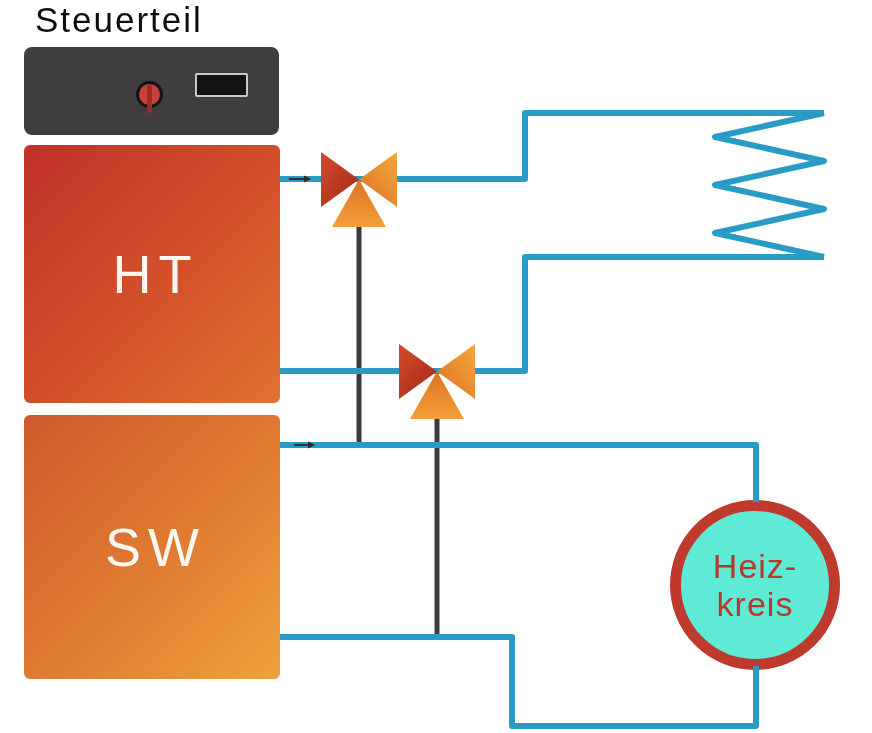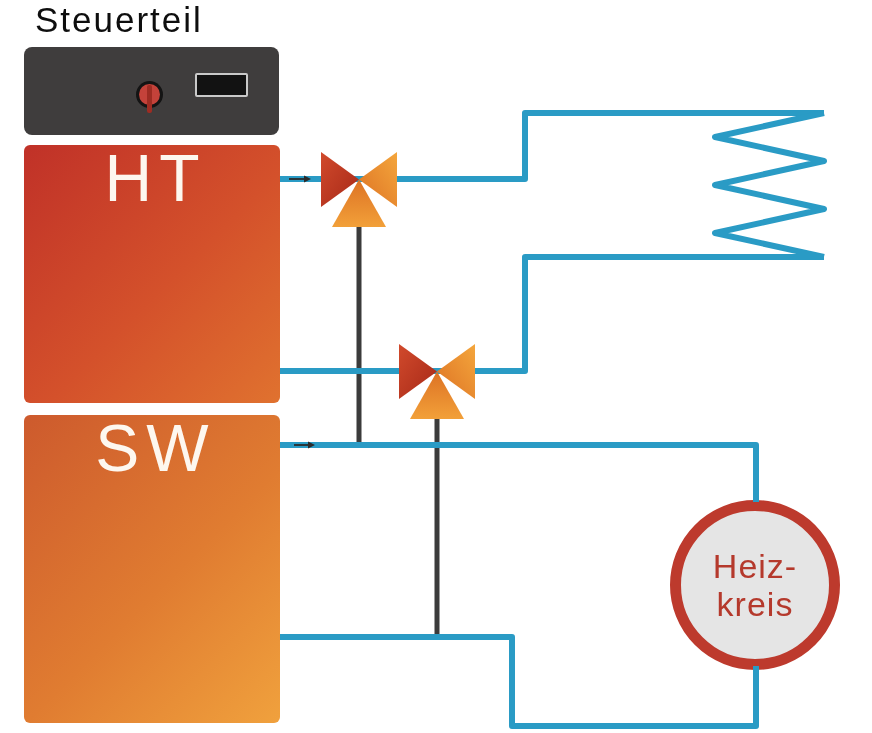--- a/index.html
+++ b/index.html
@@ -32,47 +32,47 @@
     left:11px;top:4px;width:5px;height:28px;border-radius:2px;
     background:#9e2c23;
   }
   #panel-display{
     left:171px;top:26px;width:49px;height:20px;
     background:#121212;border:2px solid #c9c9c9;border-radius:2px;
   }
   
   .tank{
     width:256px;border-radius:6px;
-    display:flex;justify-content:center;
-    color:#fdf7ef;font-weight:300;font-size:66px;letter-spacing:7px;
+    display:flex;align-items:center;justify-content:center;
+    color:#fdf7ef;font-weight:300;font-size:54px;letter-spacing:7px;
     line-height:1;text-indent:7px;
   }
   #tank-ht{
     left:17px;top:145px;height:258px;
     background:linear-gradient(135deg,#c03128 0%,#d4512b 55%,#e0722f 100%);
   }
   #tank-sw{
-    left:17px;top:415px;height:308px;
+    left:17px;top:415px;height:264px;
     background:linear-gradient(135deg,#cd5a2d 0%,#e07c31 55%,#f0a13d 100%);
   }
   
   #boiler{
     left:637px;top:19px;width:206px;height:310px;
     border:9px solid #bd3a2d;border-radius:12px;
   }
   #boiler-label{
     position:absolute;left:0;top:22px;width:100%;
     text-align:center;font-size:36px;letter-spacing:2px;color:#b5392c;font-weight:500;
   }
   
   #heizkreis{
     left:663px;top:500px;width:148px;height:148px;
     border:11px solid #bd3a2d;border-radius:50%;
     display:flex;flex-direction:column;align-items:center;justify-content:center;
-    background:#e5e5e5;
+    background:#5eead4;
   }
   .hk-line{
     font-size:34px;line-height:38px;letter-spacing:1px;color:#b5392c;font-weight:500;
   }
   
   #pipes-svg{position:absolute;left:0;top:0;width:872px;height:733px;pointer-events:none;}
 </style>
 </head>
 <body>
 

